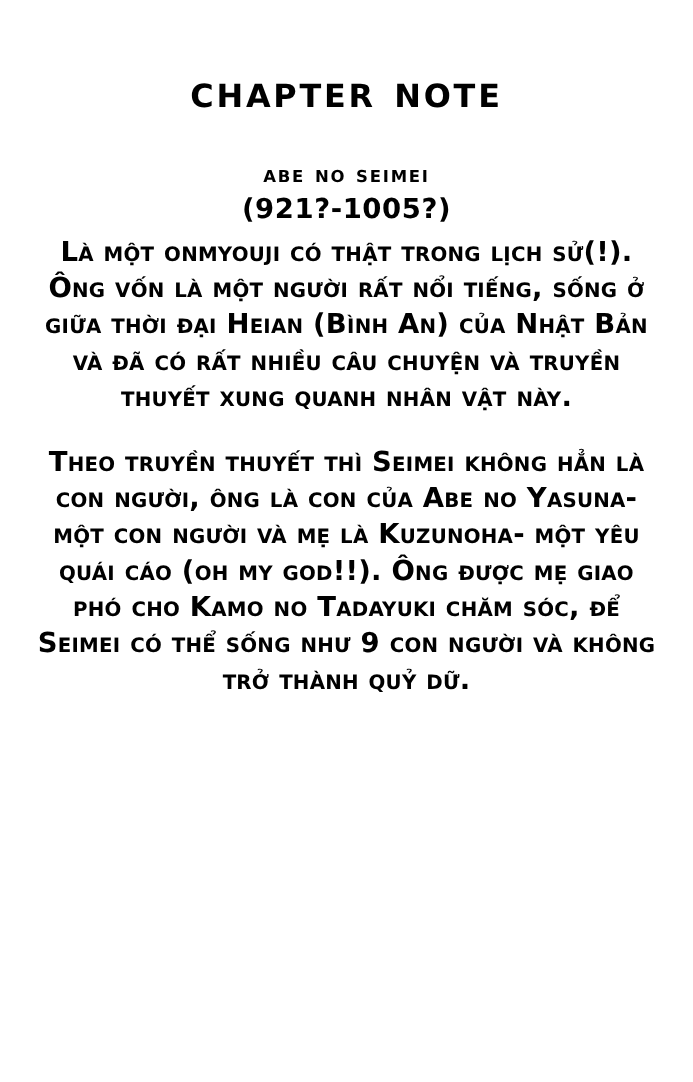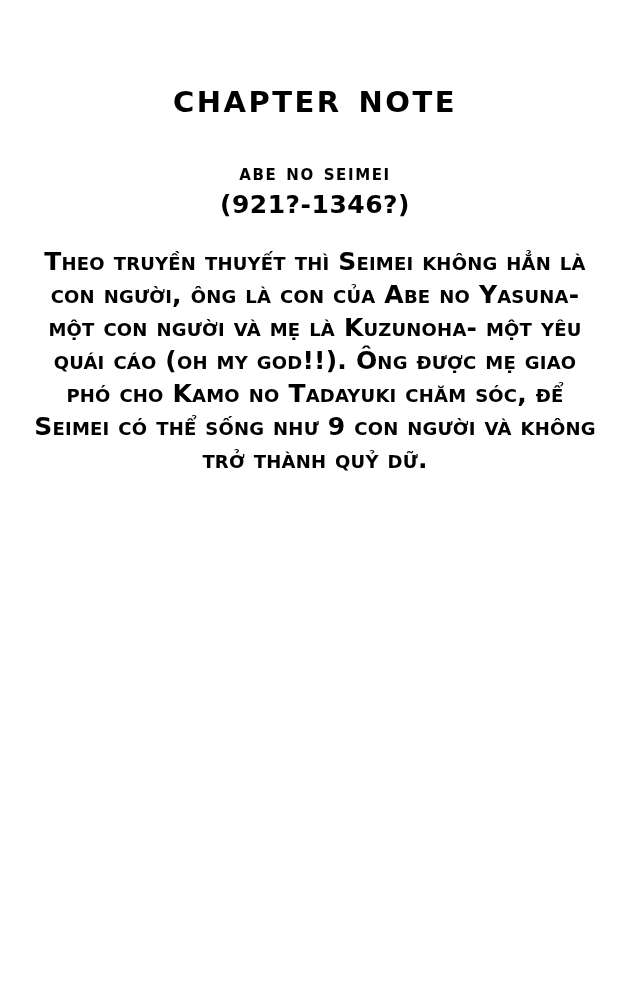--- a/index.html
+++ b/index.html
@@ -13,21 +13,21 @@
     overflow: hidden;
     font-family: "DejaVu Sans", sans-serif;
     color: #000000;
   }
   .page {
     position: relative;
     width: 630px;
     height: 984px;
     background: #ffffff;
     box-sizing: border-box;
-    padding: 15px 24px;
+    padding: 0 24px;
   }
   .chapter-title {
     text-align: center;
     font-family: "DejaVu Sans", sans-serif;
     font-weight: 700;
     font-size: 41px;
     letter-spacing: 2.5px;
     margin: 0;
     padding-top: 62px;
     line-height: 1.05;
@@ -74,22 +74,23 @@
 </style>
 </head>
 <body>
 
 <div class="page">
 
   <h1 class="chapter-title">Chapter Note</h1>
 
   <h2 class="section-title">Abe no Seimei</h2>
 
-  <div class="dates">(921?-1346?)</div>
+  <div class="dates">(921?-1005?)</div>
 
+  <p class="body-para p1">Là một onmyouji có thật trong lịch sử(!). Ông vốn là một người rất nổi tiếng, sống ở giữa thời đại Heian (Bình An) của Nhật Bản và đã có rất nhiều câu chuyện và truyền thuyết xung quanh nhân vật này.</p>
 
   <div class="para-gap"></div>
 
   <p class="body-para">Theo truyền thuyết thì Seimei không hẳn là con người, ông là con của Abe no Yasuna-một con người và mẹ là Kuzunoha- một yêu quái cáo (oh my god!!). Ông được mẹ giao phó cho Kamo no Tadayuki chăm sóc, để Seimei có thể sống như 9 con người và không trở thành quỷ dữ.</p>
 
   <div class="para-gap"></div>
 
 
 </div>
 

